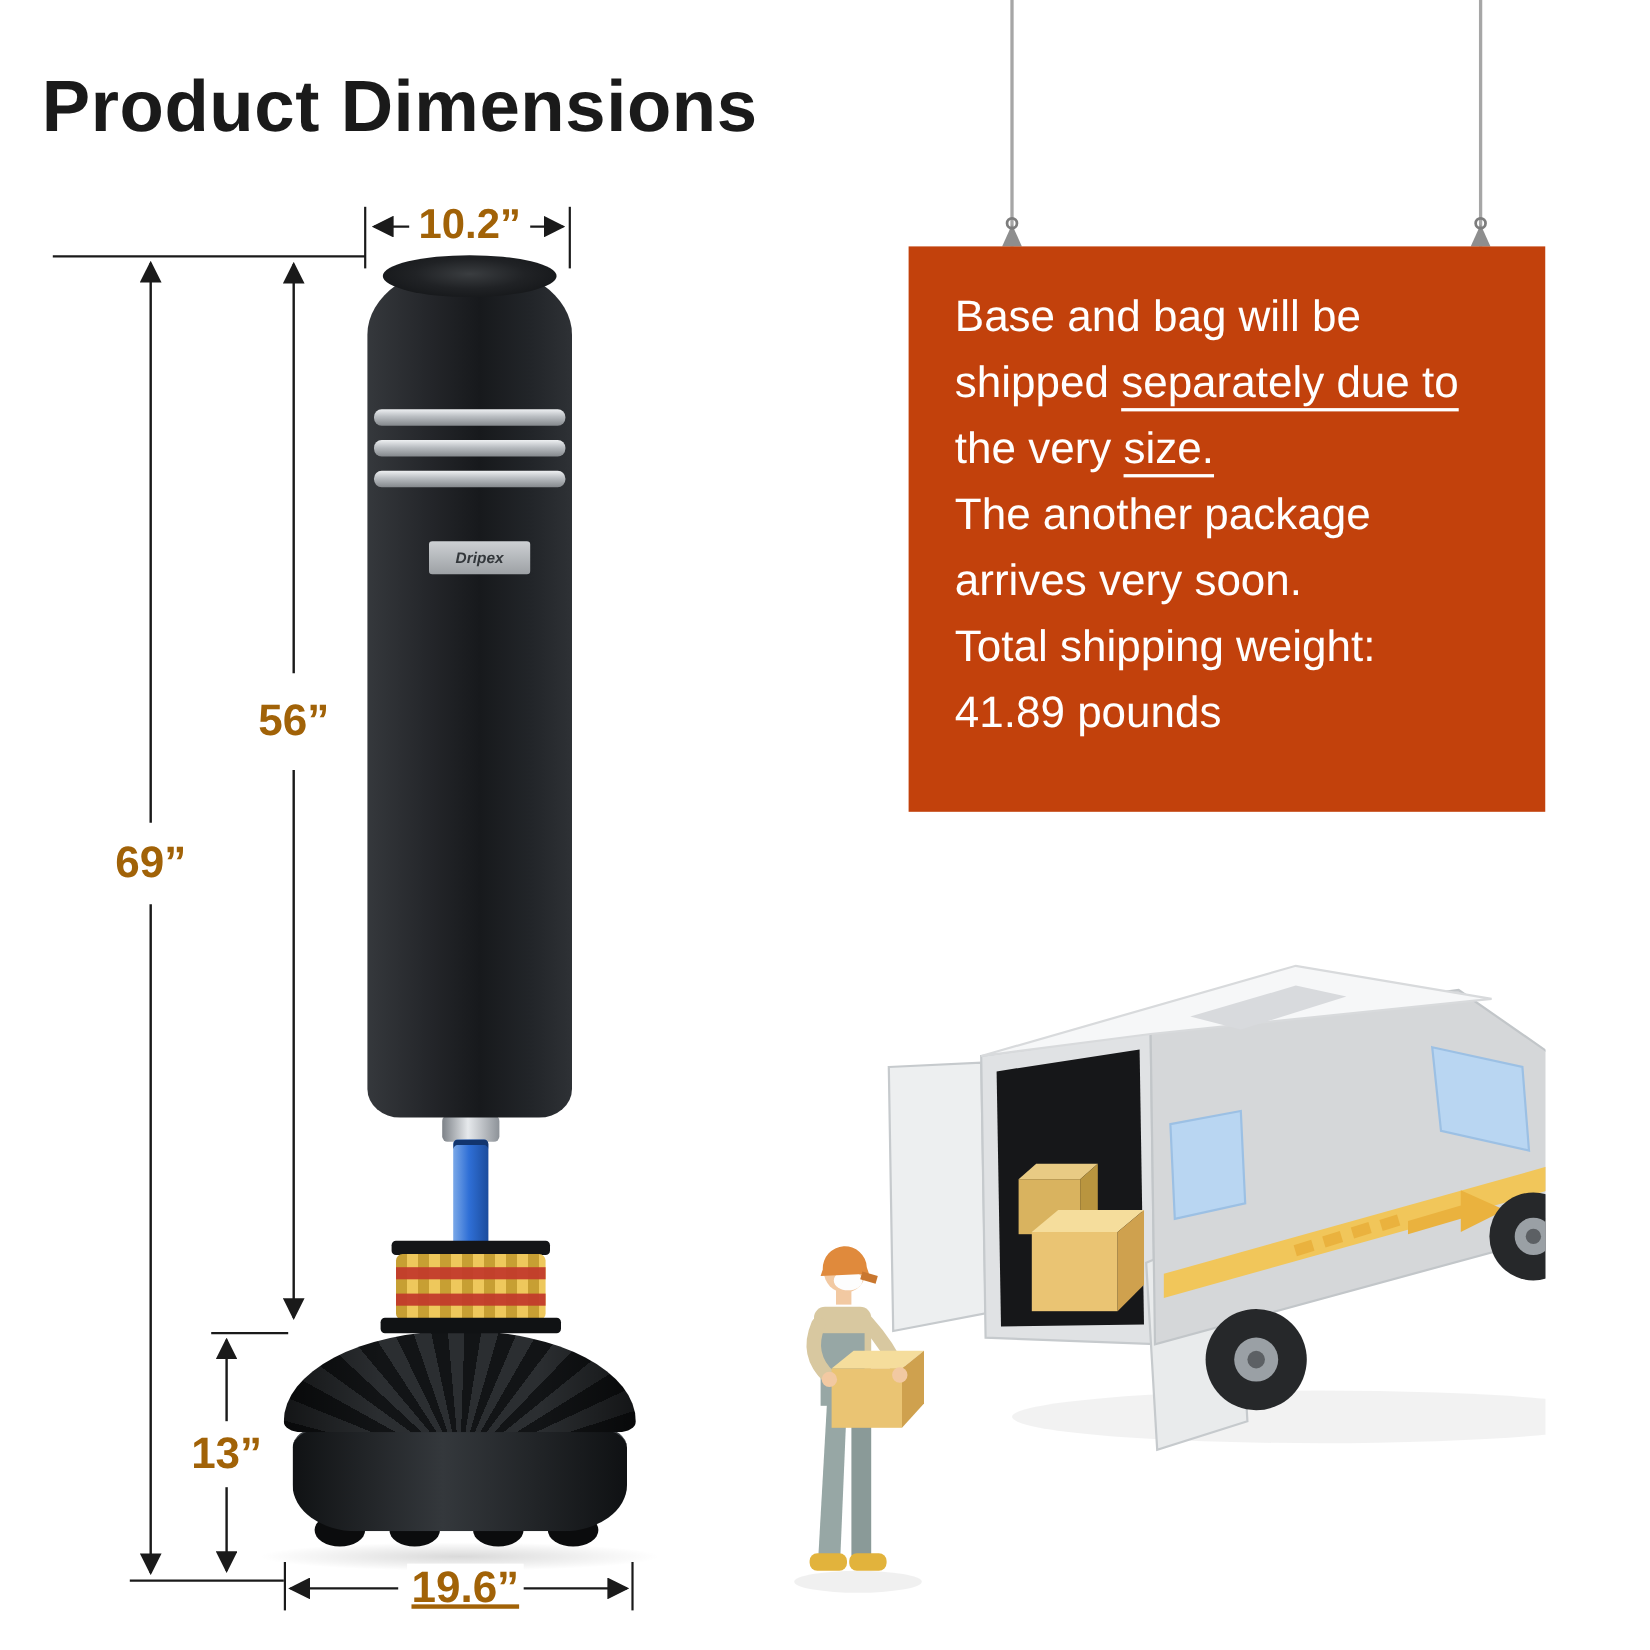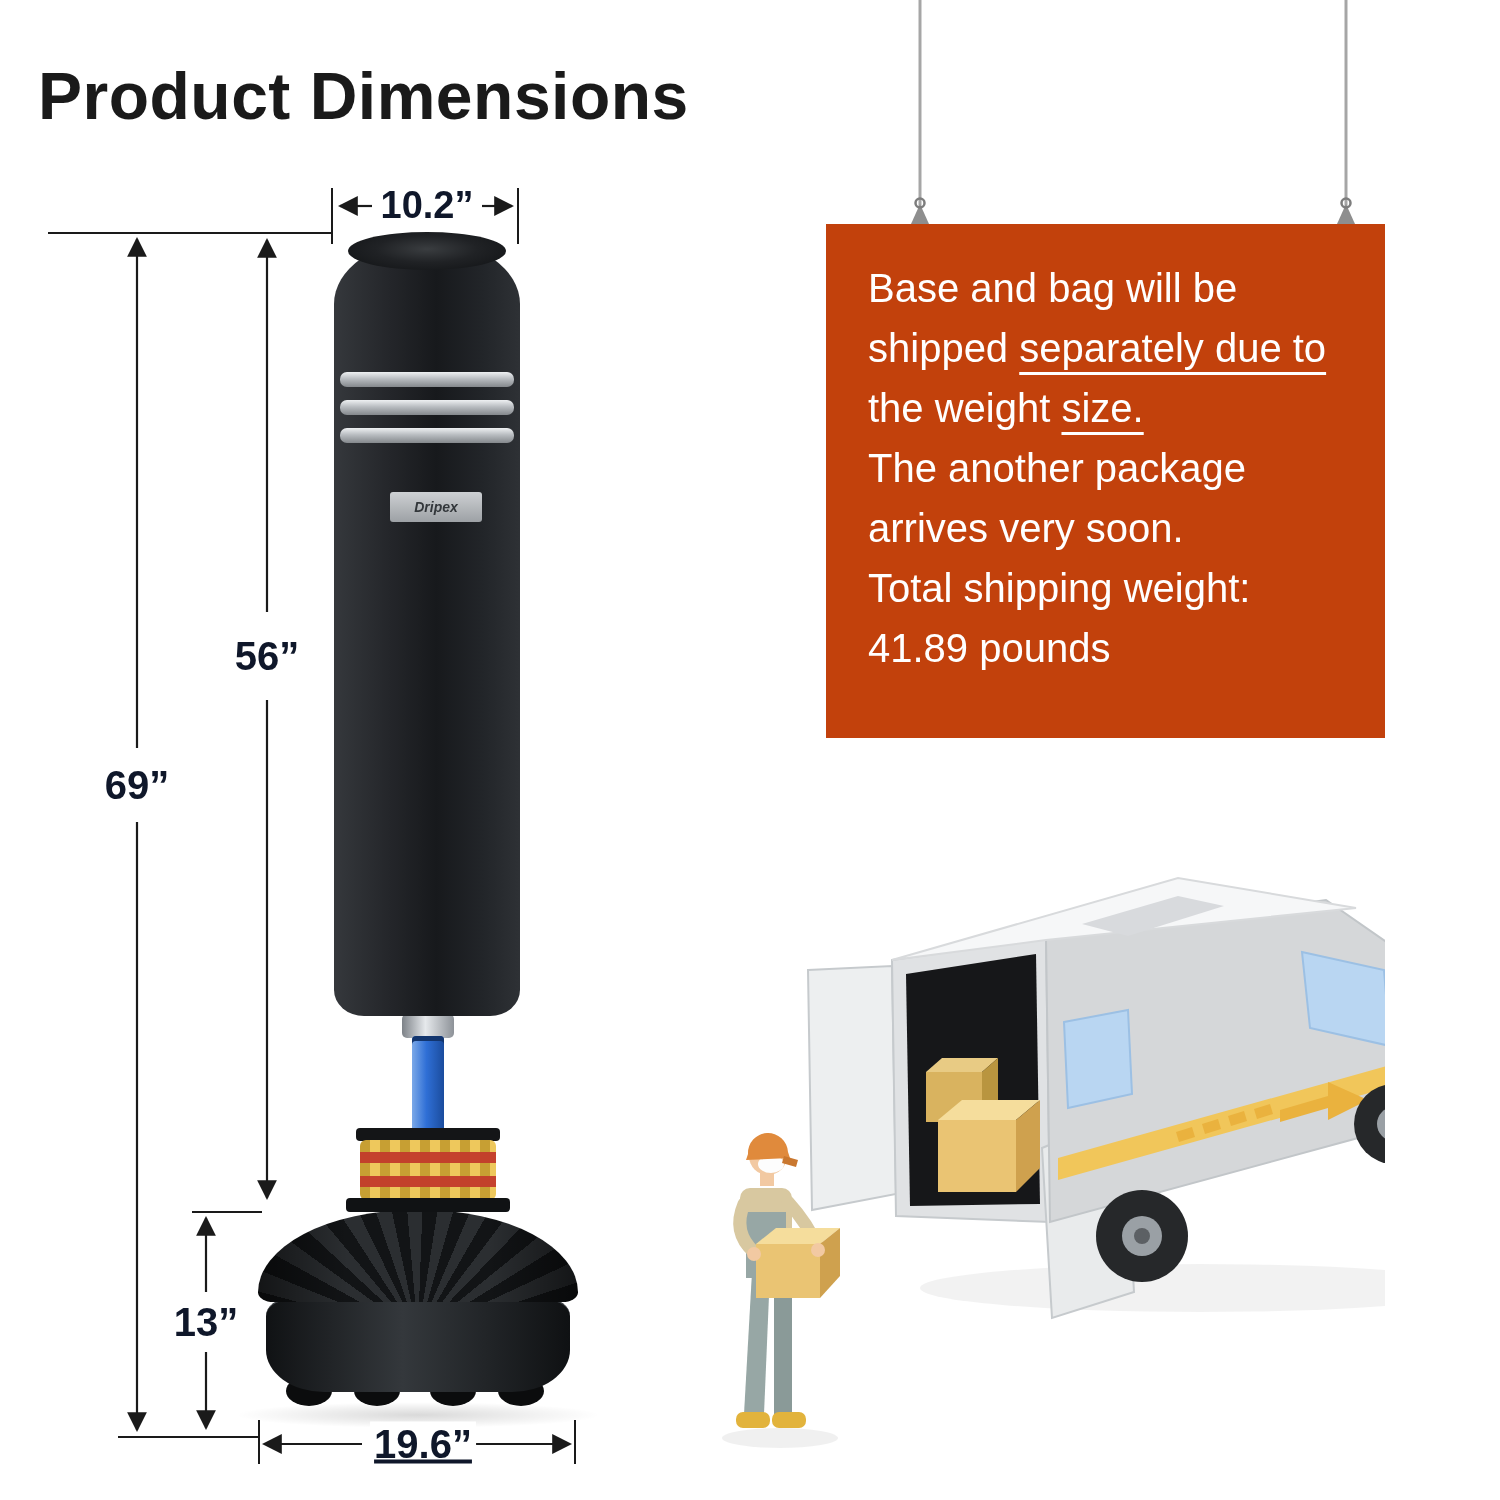--- a/index.html
+++ b/index.html
@@ -1,20 +1,20 @@
 <!DOCTYPE html>
 <html><head>
 <meta charset="utf-8">
 <style>
   html,body{margin:0;padding:0;background:#fff;}
   body{font-family:"Liberation Sans",sans-serif;}
-  .canvas{position:relative;width:1385px;height:1500px;background:#ffffff;overflow:hidden;}
+  .canvas{position:relative;width:1385px;height:1500px;background:#ffffff;overflow:hidden;padding-left:20px;}
   .abs{position:absolute;}
   .title{position:absolute;left:38px;top:58px;margin:0;font-size:66px;font-weight:700;color:#1a1a1a;letter-spacing:.5px;z-index:5;}
-  .dim-label{position:absolute;transform:translate(-50%,-50%);font-size:40px;font-weight:700;color:#0f172a;white-space:nowrap;z-index:6;background:#fff;padding:0 4px;}
+  .dim-label{position:absolute;transform:translate(-50%,-50%);font-size:40px;font-weight:700;color:#a16207;white-space:nowrap;z-index:6;background:#fff;padding:0 4px;}
   .dim-label.small{font-size:38px;}
   svg.lines{position:absolute;left:0;top:0;z-index:2;}
   svg.scene{position:absolute;left:680px;top:820px;z-index:2;}
   
   .bagpart{position:absolute;z-index:4;}
   .bag-body{left:334px;top:240px;width:186px;height:776px;border-radius:92px 92px 30px 30px / 64px 64px 26px 26px;
     background:linear-gradient(90deg,#35383c 0%,#24262a 30%,#17191c 55%,#222529 80%,#2e3135 100%);z-index:4;}
   .bag-cap{left:348px;top:232px;width:158px;height:38px;border-radius:50%;
     background:radial-gradient(ellipse at 50% 45%,#3a3d40 0%,#202225 45%,#0f1113 100%);z-index:5;}
   .stripe{left:340px;width:174px;height:15px;border-radius:7px;
@@ -114,21 +114,21 @@
 
   <div class="dim-label small" style="left:427px;top:205px;">10.2”</div>
   <div class="dim-label" style="left:267px;top:656px;">56”</div>
   <div class="dim-label" style="left:137px;top:785px;">69”</div>
   <div class="dim-label" style="left:206px;top:1322px;">13”</div>
   <div class="dim-label" style="left:423px;top:1444px;text-decoration:underline;">19.6”</div>
 
   <div class="panel">
     <div class="panel-line"><span>Base and bag will be</span></div>
     <div class="panel-line"><span>shipped </span><span class="u">separately due to</span></div>
-    <div class="panel-line"><span>the weight </span><span class="u">size.</span></div>
+    <div class="panel-line"><span>the very </span><span class="u">size.</span></div>
     <div class="panel-line"><span>The another package</span></div>
     <div class="panel-line"><span>arrives very soon.</span></div>
     <div class="panel-line"><span>Total shipping weight:</span></div>
     <div class="panel-line"><span>41.89 pounds</span></div>
   </div>
 
   <svg class="scene" width="780" height="660" viewBox="0 0 780 660">
     <ellipse cx="520" cy="468" rx="280" ry="24" fill="rgba(0,0,0,0.05)"></ellipse>
     <g>
       <polygon points="128,150 212,146 216,374 132,390" fill="#edeff0" stroke="#c6cacd" stroke-width="2"></polygon>

